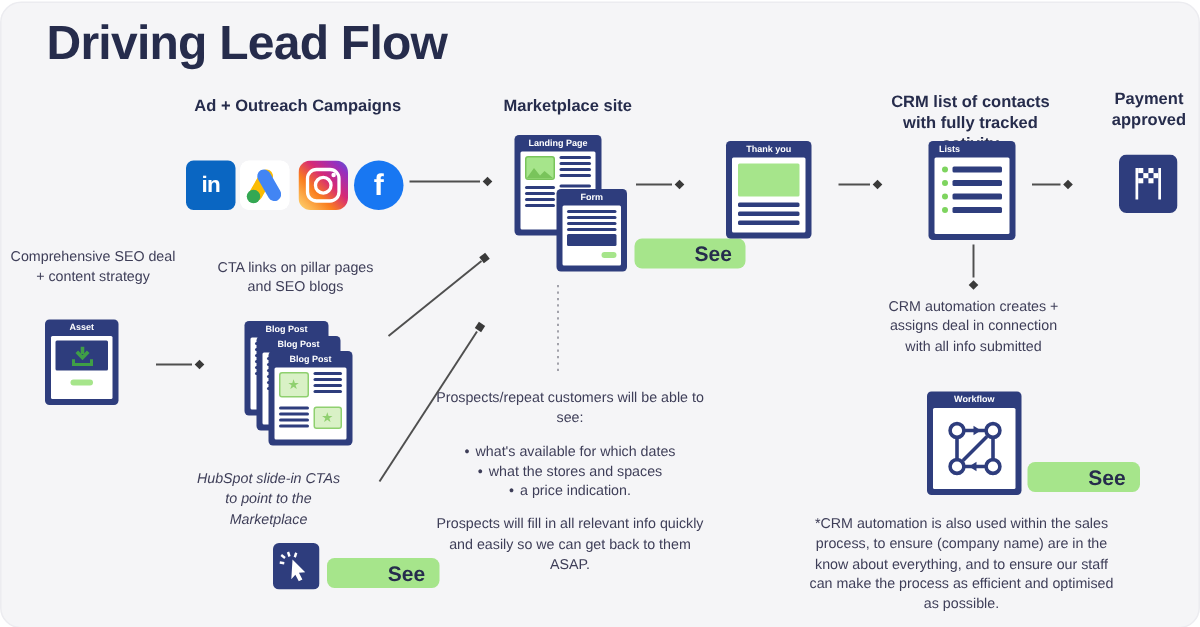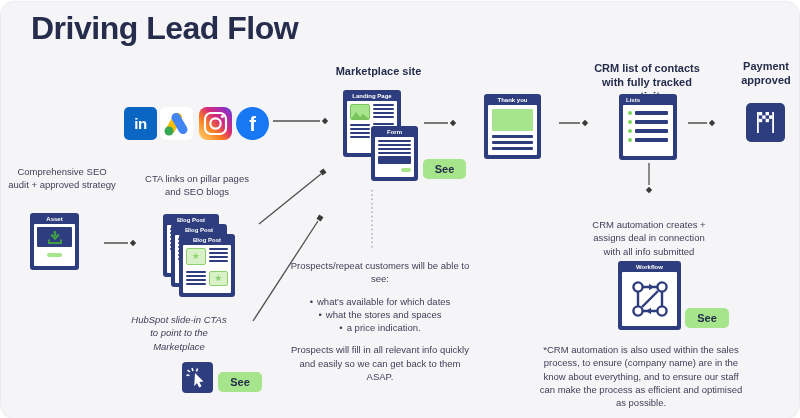--- a/index.html
+++ b/index.html
@@ -38,39 +38,41 @@
   .imgbox{width:20px;height:16px;background:#a6e58b;border:1px solid #79c45b;border-radius:2px;
     box-sizing:border-box;display:flex;align-items:flex-end;overflow:hidden;}
   .starbox{background:#d9f1c6;border:1px solid #8fd06f;border-radius:2px;
     display:flex;align-items:center;justify-content:center;box-sizing:border-box;}
   .starbox span{color:#8fd06f;font-size:9px;line-height:1;}
   .lrow{display:flex;align-items:center;gap:3px;margin-bottom:5px;}
   .ldot{width:4px;height:4px;border-radius:50%;background:#7ed45f;flex:0 0 auto;}
   .lbar{flex:1;height:4px;background:#2e3d7d;border-radius:1px;}
   .see-btn{
     position:absolute;background:#a6e58b;border-radius:5px;color:#262c4c;
-    font-weight:bold;font-size:11px;display:flex;align-items:center;justify-content:center;
+    font-weight:bold;font-size:14px;display:flex;align-items:center;justify-content:center;
     cursor:pointer;
+    padding-left:31px;
   }
   .social{position:absolute;width:33px;height:33px;display:flex;align-items:center;justify-content:center;}
   .li-icon{width:33px;height:33px;border-radius:5px;background:#0a66c2;display:flex;align-items:center;justify-content:center;}
   .li-icon span{color:#fff;font-weight:bold;font-size:15px;letter-spacing:-0.5px;}
   .fb-icon{width:33px;height:33px;border-radius:50%;background:#1877f2;display:flex;align-items:center;justify-content:center;}
   .fb-icon span{color:#fff;font-weight:bold;font-size:20px;margin-top:2px;}
   .gads-icon{width:33px;height:33px;border-radius:6px;background:#fff;}
   .iconbox{position:absolute;}
   .overlay{position:absolute;left:0;top:0;pointer-events:none;}
 </style>
 </head>
 <body>
 
 <div class="canvas">
 
   <div class="title">Driving Lead Flow</div>
 
+  <div class="col-header" style="left:115px;top:63px;width:165px;">Ad + Outreach Campaigns</div>
   <div class="col-header" style="left:320px;top:63px;width:115px;">Marketplace site</div>
   <div class="col-header" style="left:584px;top:60px;width:124px;">CRM list of contacts with fully tracked activity</div>
   <div class="col-header" style="left:733px;top:58px;width:64px;">Payment approved</div>
 
   <div class="social" style="left:123px;top:105px;text-align:center;">
     <div class="li-icon">
         <span>in</span>
       </div>
   </div>
   <div class="social" style="left:159px;top:105px;">
@@ -97,21 +99,21 @@
       <circle cx="16.5" cy="16.5" r="5.2" fill="none" stroke="#ffffff" stroke-width="2.2"></circle>
       <circle cx="23.4" cy="9.6" r="1.5" fill="#ffffff"></circle>
     </svg>
   </div>
   <div class="social" style="left:235px;top:105px;">
     <div class="fb-icon">
         <span>f</span>
       </div>
   </div>
 
-  <div class="note" style="left:6px;top:163px;width:110px;">Comprehensive SEO audit + approved strategy</div>
+  <div class="note" style="left:6px;top:163px;width:110px;">Comprehensive SEO deal + content strategy</div>
   <div class="mcard" style="left:29px;top:211px;width:49px;height:57px;">
     <div class="mcard-hd">Asset</div>
     <div class="mcard-body">
       <div style="height:20px;background:#2e3d7d;border-radius:1px;display:flex;align-items:center;justify-content:center;">
         <svg width="14" height="13" viewBox="0 0 14 13">
           <path d="M7 0 L7 5" stroke="#3f9e46" stroke-width="2.4"></path>
           <path d="M3.2 3.5 L7 7.5 L10.8 3.5" fill="none" stroke="#3f9e46" stroke-width="2.4"></path>
           <path d="M1 8.5 L1 12 L13 12 L13 8.5" fill="none" stroke="#3f9e46" stroke-width="2"></path>
         </svg>
       </div>
@@ -263,21 +265,21 @@
         <rect x="12.8" y="9" width="3.4" height="3.4"></rect>
         <rect x="19.6" y="9" width="3.4" height="3.4"></rect>
         <rect x="16.2" y="12.4" width="3.4" height="3.4"></rect>
         <rect x="23" y="12.4" width="3.2" height="3.4"></rect>
         <rect x="12.8" y="15.8" width="3.4" height="3.4"></rect>
         <rect x="19.6" y="15.8" width="3.4" height="3.4"></rect>
       </g>
     </svg>
   </div>
 
-  <div class="note" style="left:589px;top:196px;width:118px;margin-top:20px;">CRM automation creates + assigns deal in connection with all info submitted</div>
+  <div class="note" style="left:589px;top:196px;width:118px;">CRM automation creates + assigns deal in connection with all info submitted</div>
 
   <div class="mcard" style="left:617px;top:259px;width:63px;height:69px;">
     <div class="mcard-hd">Workflow</div>
     <div class="mcard-body" style="display:flex;align-items:center;justify-content:center;">
       <svg width="42" height="42" viewBox="0 0 42 42">
         <g stroke="#2e3d7d" stroke-width="2.4" fill="none">
           <path d="M14 9 L28 9"></path>
           <path d="M33 14 L33 28"></path>
           <path d="M28 33 L14 33"></path>
           <path d="M9 14 L9 28"></path>

